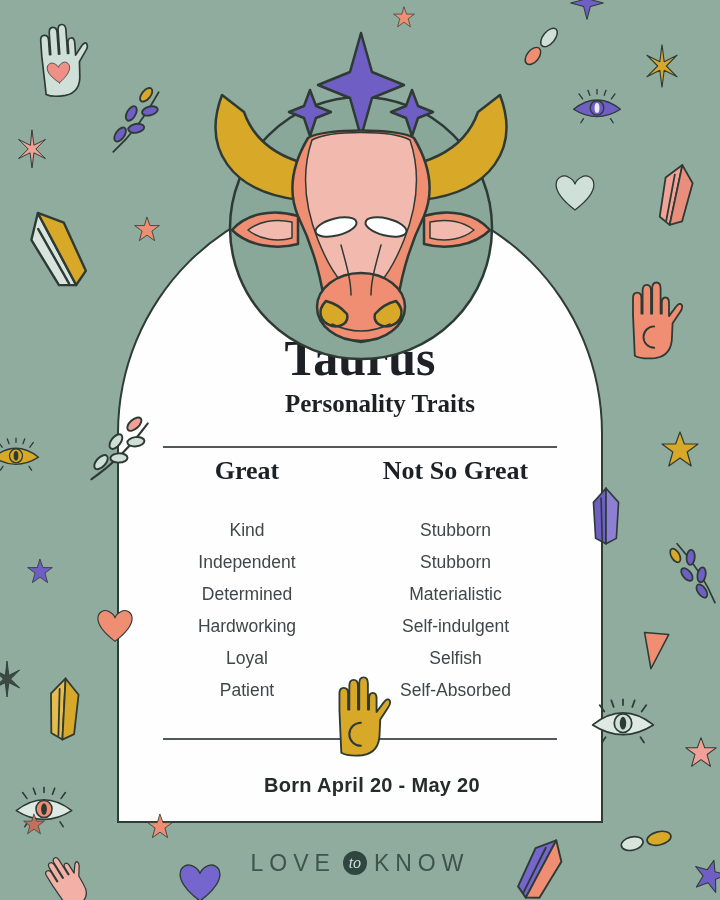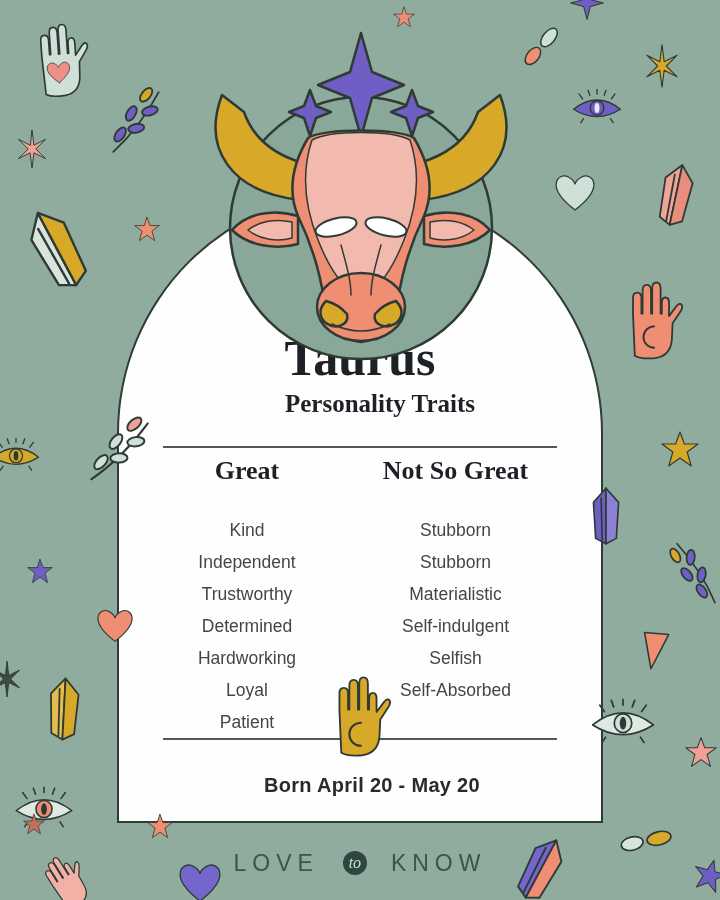--- a/index.html
+++ b/index.html
@@ -42,21 +42,21 @@
   .born{
     position:absolute; top:582px; left:12px; width:100%; text-align:center;
     font-weight:bold; font-size:20px; color:#272b2a; letter-spacing:.3px;
   }
   
   .bull{position:absolute; left:200px; top:5px; width:325px; height:360px; z-index:4; overflow:visible;}
   .hand-card{z-index:4;}
   
   .brand{
     position:absolute; left:0; top:848px; width:100%; height:30px;
-    display:flex; align-items:center; justify-content:center; gap:24px; z-index:1;
+    display:flex; align-items:center; justify-content:center; gap:7px; z-index:1;
   }
   .brand-word{font-size:23px; letter-spacing:6px; color:#3e544c;}
   .brand-circle{
     width:24px; height:24px; border-radius:50%; background:#2f4640;
     color:#cfe0d8; display:flex; align-items:center; justify-content:center;
     font-family:"Liberation Serif", serif; font-style:italic; font-size:16px;
   }
 </style>
 </head>
 <body>
@@ -218,21 +218,20 @@
   <div class="card">
     <div class="card-inner">
       <div class="title">Taurus</div>
       <div class="subtitle">Personality Traits</div>
       <div class="divider div1"></div>
 
       <div class="col col-great">
         <div class="col-header">Great</div>
         <div class="trait">Kind</div>
         <div class="trait">Independent</div>
-        <div class="trait">Trustworthy</div>
         <div class="trait">Determined</div>
         <div class="trait">Hardworking</div>
         <div class="trait">Loyal</div>
         <div class="trait">Patient</div>
       </div>
 
       <div class="col col-nsg">
         <div class="col-header">Not So Great</div>
         <div class="trait">Stubborn</div>
         <div class="trait">Stubborn</div>

